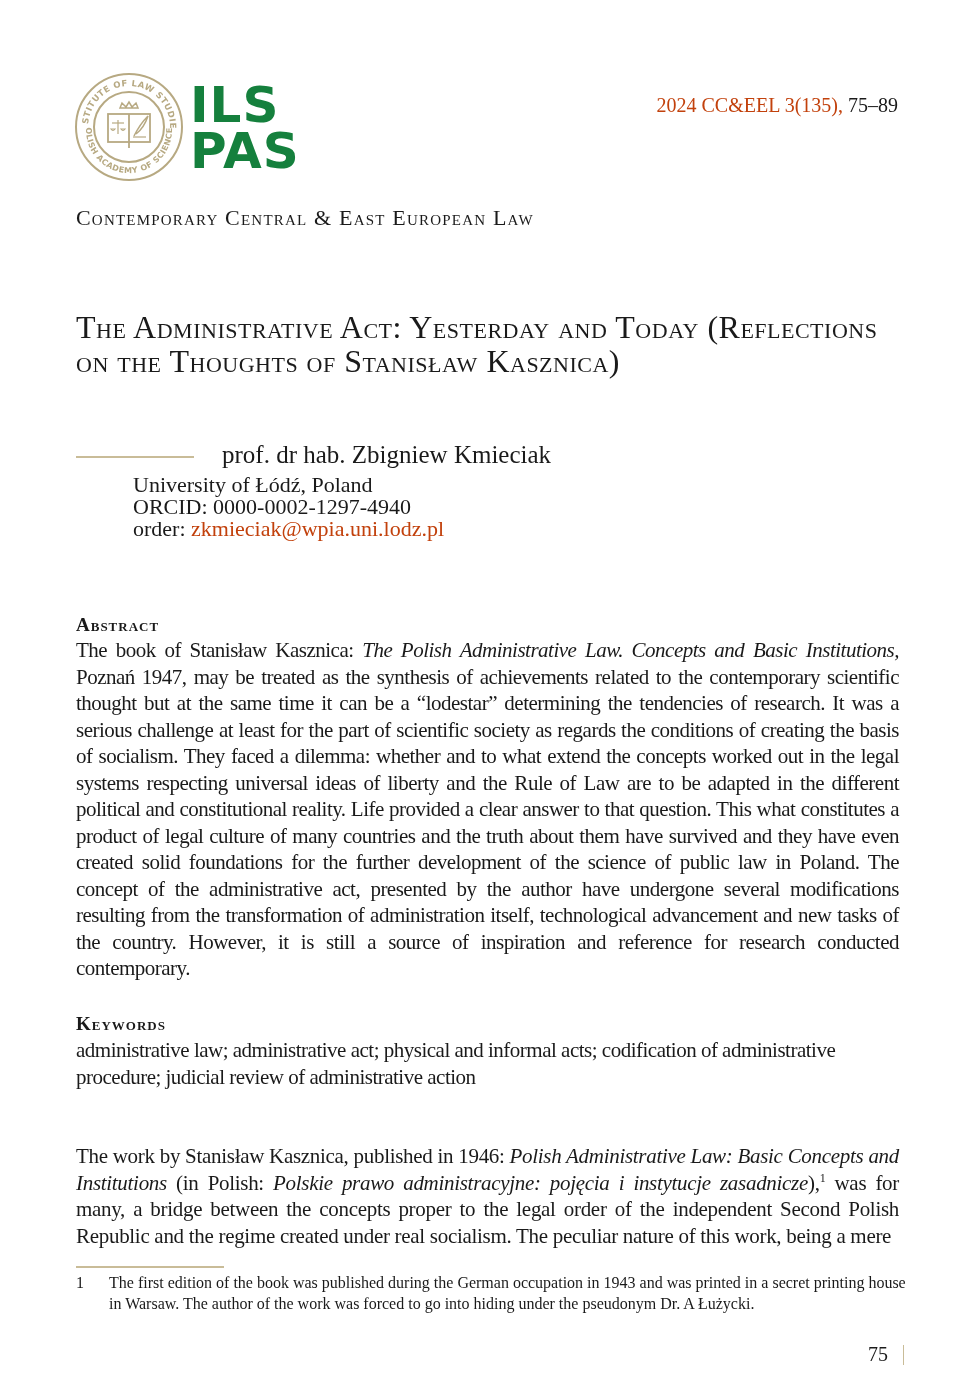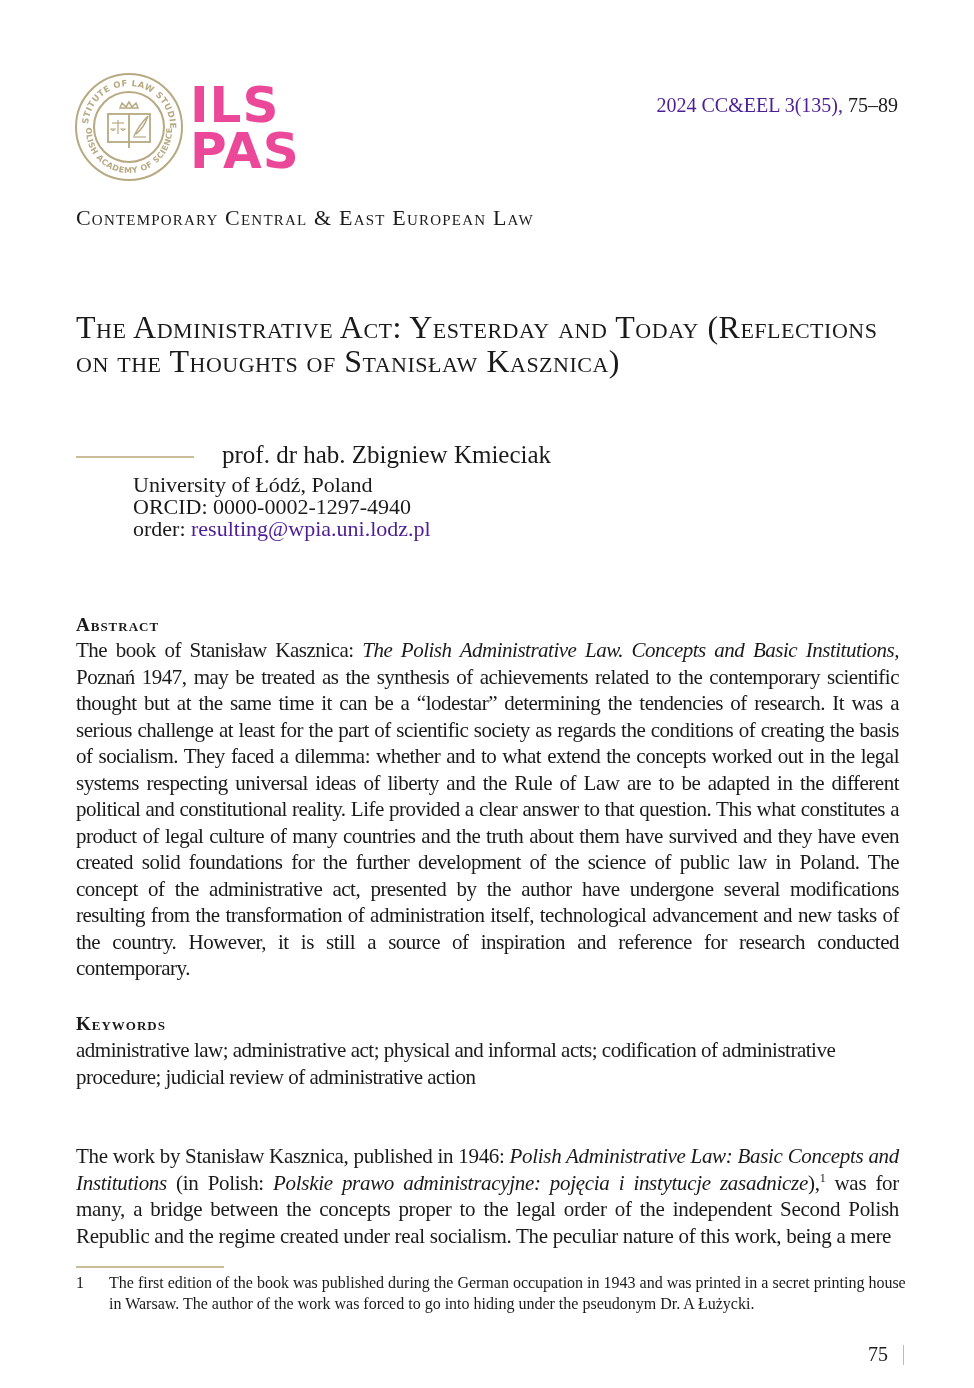--- a/index.html
+++ b/index.html
@@ -1,24 +1,24 @@
 <!DOCTYPE html>
 <html><head>
 <meta charset="utf-8">
 <style>
   html, body { margin: 0; padding: 0; background: #ffffff; }
   body { width: 974px; height: 1388px; position: relative; overflow: hidden;
          font-family: "Liberation Serif", "DejaVu Serif", serif; color: #1a1a1a; }
   .abs { position: absolute; }
-  .gold { color: #4c1d95; }
+  .gold { color: #c2410c; }
 
   
   #logo-seal { left: 74px; top: 72px; width: 110px; height: 110px; }
   #logo-text { left: 190px; top: 82px; font-family: "DejaVu Sans", sans-serif; font-weight: bold;
-               color: #ec4899; font-size: 50px; line-height: 46px; letter-spacing: 1px; }
+               color: #15803d; font-size: 50px; line-height: 46px; letter-spacing: 1px; }
 
   
   #citation { right: 76px; top: 90px; text-align: right; font-size: 20px; line-height: 30px; }
 
   #journal-name { left: 76px; top: 205px; font-size: 22px; letter-spacing: 1.2px; font-variant: small-caps; }
 
   #title { left: 76px; top: 310px; width: 820px; font-size: 32px; line-height: 34px;
            font-weight: normal; font-variant: small-caps; letter-spacing: 0.5px; }
 
   #author-rule { left: 76px; top: 456px; width: 118px; height: 2px; background: #c9bc98; }
@@ -91,21 +91,21 @@
 
 <h1 id="title" class="abs" style="margin:0">The Administrative Act: Yesterday and Today (Reflections on the Thoughts of Stanisław Kasznica)</h1>
 
 <div id="author-rule" class="abs"></div>
 <div id="author-name" class="abs">prof. dr hab. Zbigniew Kmieciak</div>
 <div id="affiliation" class="abs">
   <div>University of Łódź, Poland</div>
   <div>ORCID: 0000-0002-1297-4940</div>
   <div>
     <span>order:</span>
-    <span class="gold">resulting@wpia.uni.lodz.pl</span>
+    <span class="gold">zkmieciak@wpia.uni.lodz.pl</span>
   </div>
 </div>
 
 <div id="abstract-head" class="abs section-head">Abstract</div>
 <div id="abstract-body" class="abs"><span>The book of Stanisław Kasznica: </span><i>The Polish Administrative Law. Concepts and Basic Institutions,</i><span> Poznań 1947, may be treated as the synthesis of achievements related to the contemporary scientific thought but at the same time it can be a “lodestar” determining the tendencies of research. It was a serious challenge at least for the part of scientific society as regards the conditions of creating the basis of socialism. They faced a dilemma: whether and to what extend the concepts worked out in the legal systems respecting universal ideas of liberty and the Rule of Law are to be adapted in the different political and constitutional reality. Life provided a clear answer to that question. This what constitutes a product of legal culture of many countries and the truth about them have survived and they have even created solid foundations for the further development of the science of public law in Poland. The concept of the administrative act, presented by the author have undergone several modifications resulting from the transformation of administration itself, technological advancement and new tasks of the country. However, it is still a source of inspiration and reference for research conducted contemporary.</span></div>
 
 <div id="keywords-head" class="abs section-head">Keywords</div>
 <div id="keywords-body" class="abs">administrative law; administrative act; physical and informal acts; codification of administrative procedure; judicial review of administrative action</div>
 
 <div id="body-text" class="abs"><span>The work by Stanisław Kasznica, published in 1946: </span><i>Polish Administrative Law: Basic Concepts and Institutions</i><span> (in Polish: </span><i>Polskie prawo administracyjne: pojęcia i instytucje zasadnicze</i><span>),</span><sup>1</sup><span> was for many, a bridge between the concepts proper to the legal order of the independent Second Polish Republic and the regime created under real socialism. The peculiar nature of this work, being a mere</span></div>

